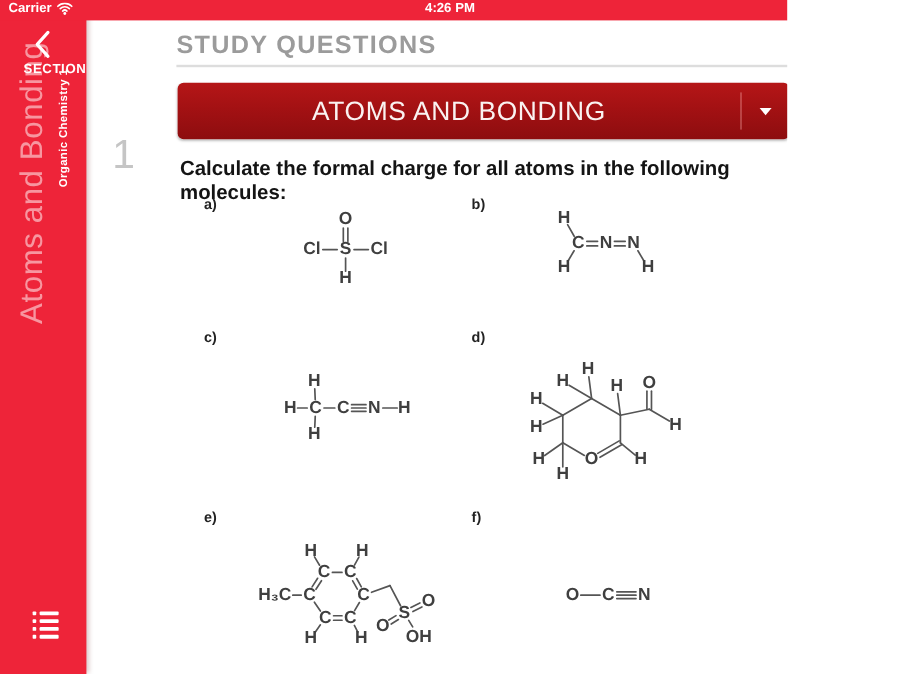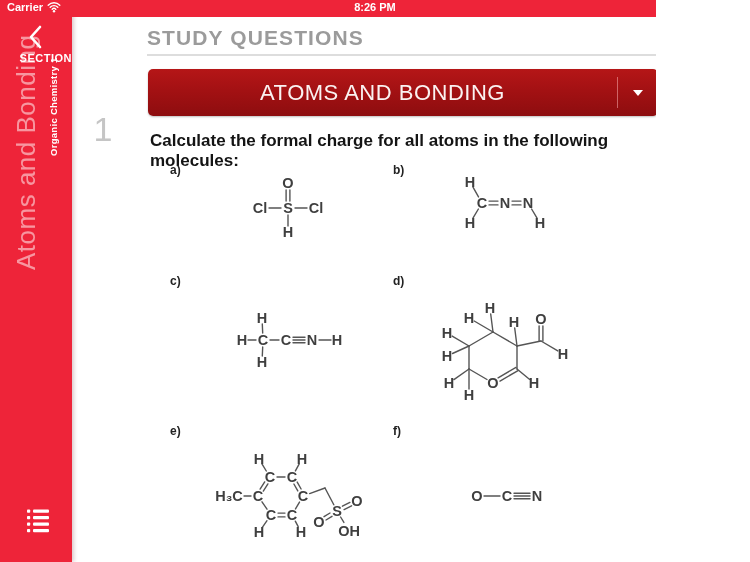--- a/index.html
+++ b/index.html
@@ -68,21 +68,21 @@
   <div class="status-bar">
     <div class="sb-left">
       <span>Carrier</span>
       <svg width="14" height="11" viewBox="0 0 14 11">
         <path d="M1.2 3.2 A 8.2 8.2 0 0 1 12.8 3.2" fill="none" stroke="#fff" stroke-width="1.4" stroke-linecap="round"></path>
         <path d="M3.2 5.2 A 5.4 5.4 0 0 1 10.8 5.2" fill="none" stroke="#fff" stroke-width="1.4" stroke-linecap="round"></path>
         <path d="M5.2 7.2 A 2.6 2.6 0 0 1 8.8 7.2" fill="none" stroke="#fff" stroke-width="1.4" stroke-linecap="round"></path>
         <circle cx="7" cy="9.3" r="1.2" fill="#fff"></circle>
       </svg>
     </div>
-    <div class="sb-time">8:26 PM</div>
+    <div class="sb-time">4:26 PM</div>
     <div class="sb-right">
       <span>100%</span>
       <div class="battery">
         <div class="battery-fill"></div>
           <div class="battery-nub"></div>
       </div>
     </div>
   </div>
 
   <div class="sidebar">

